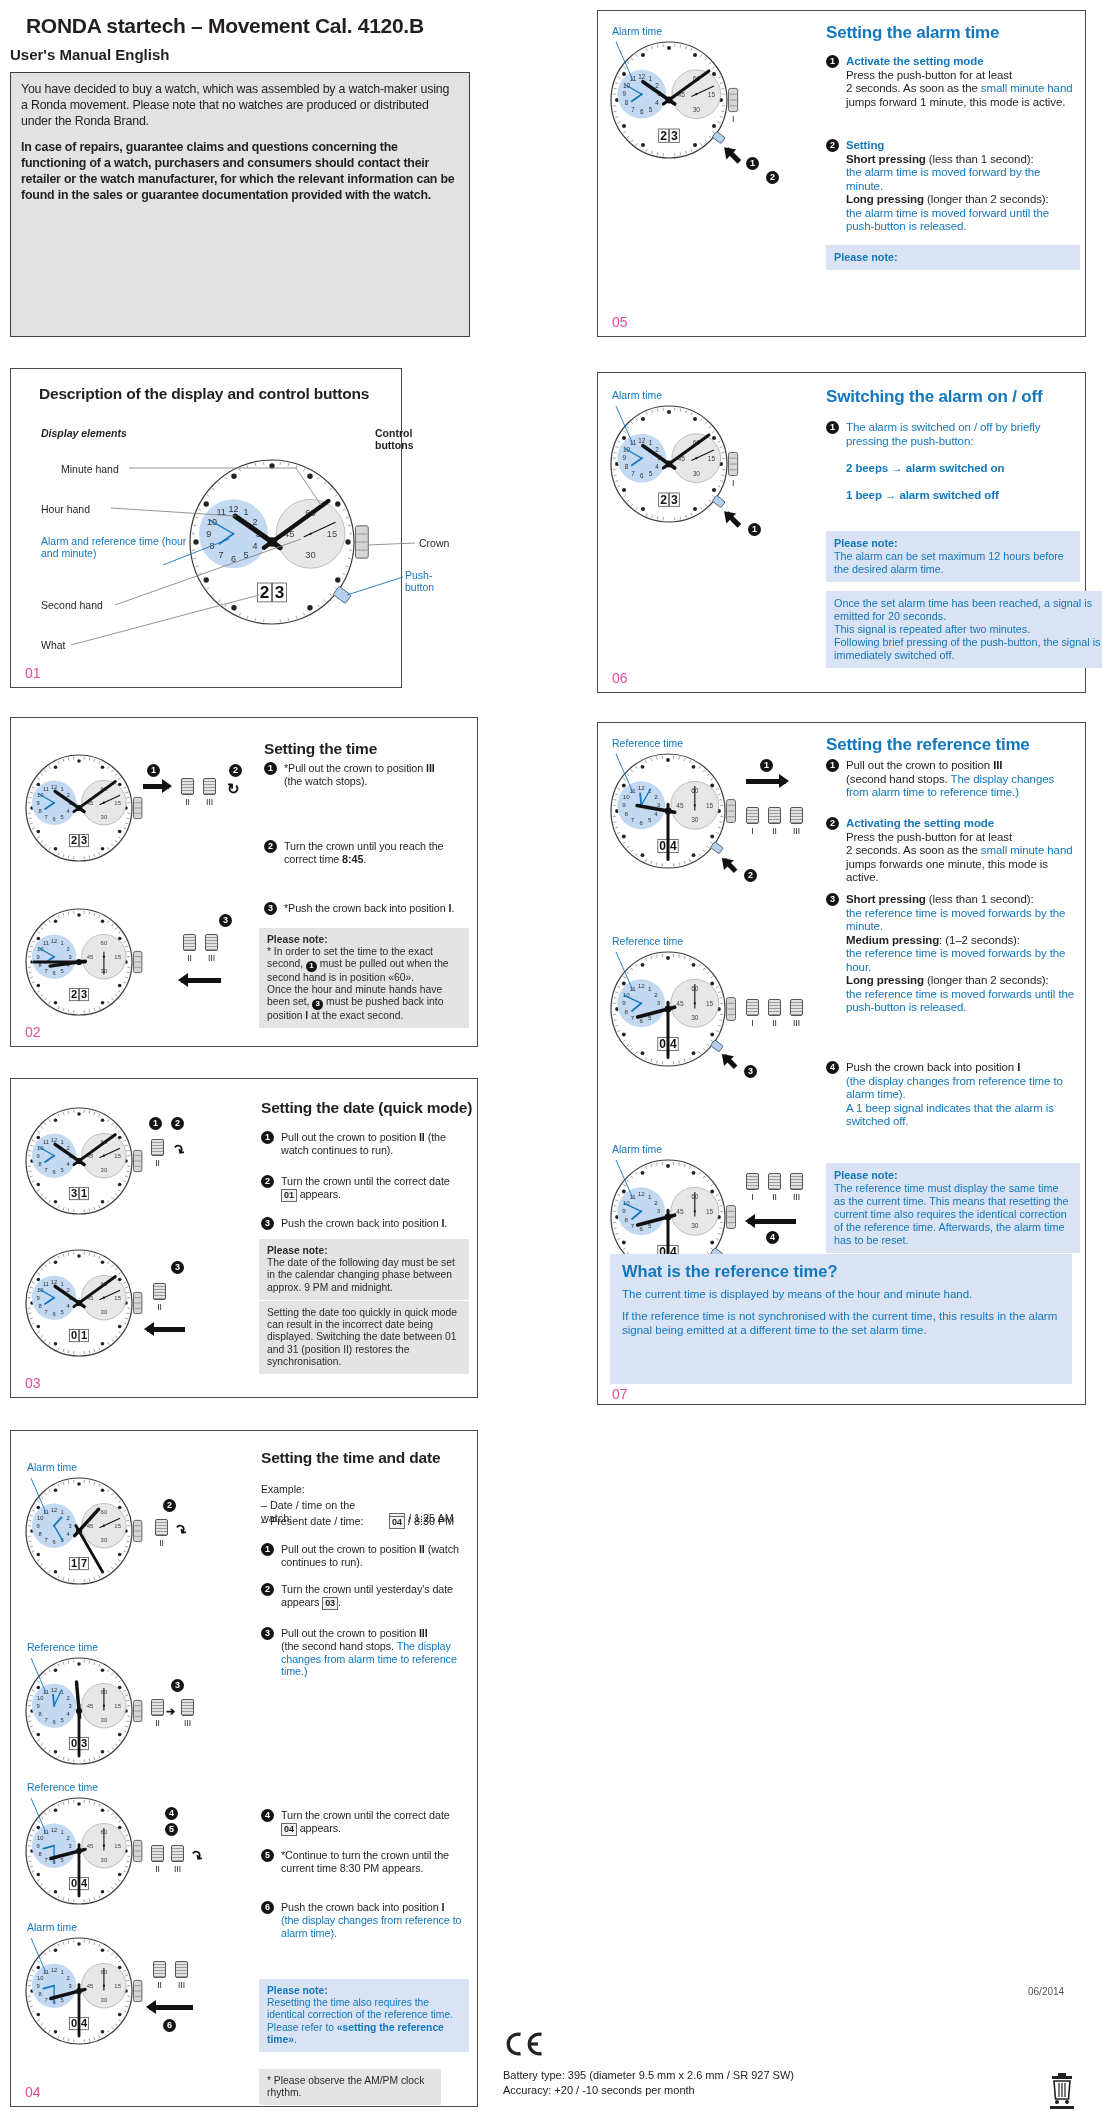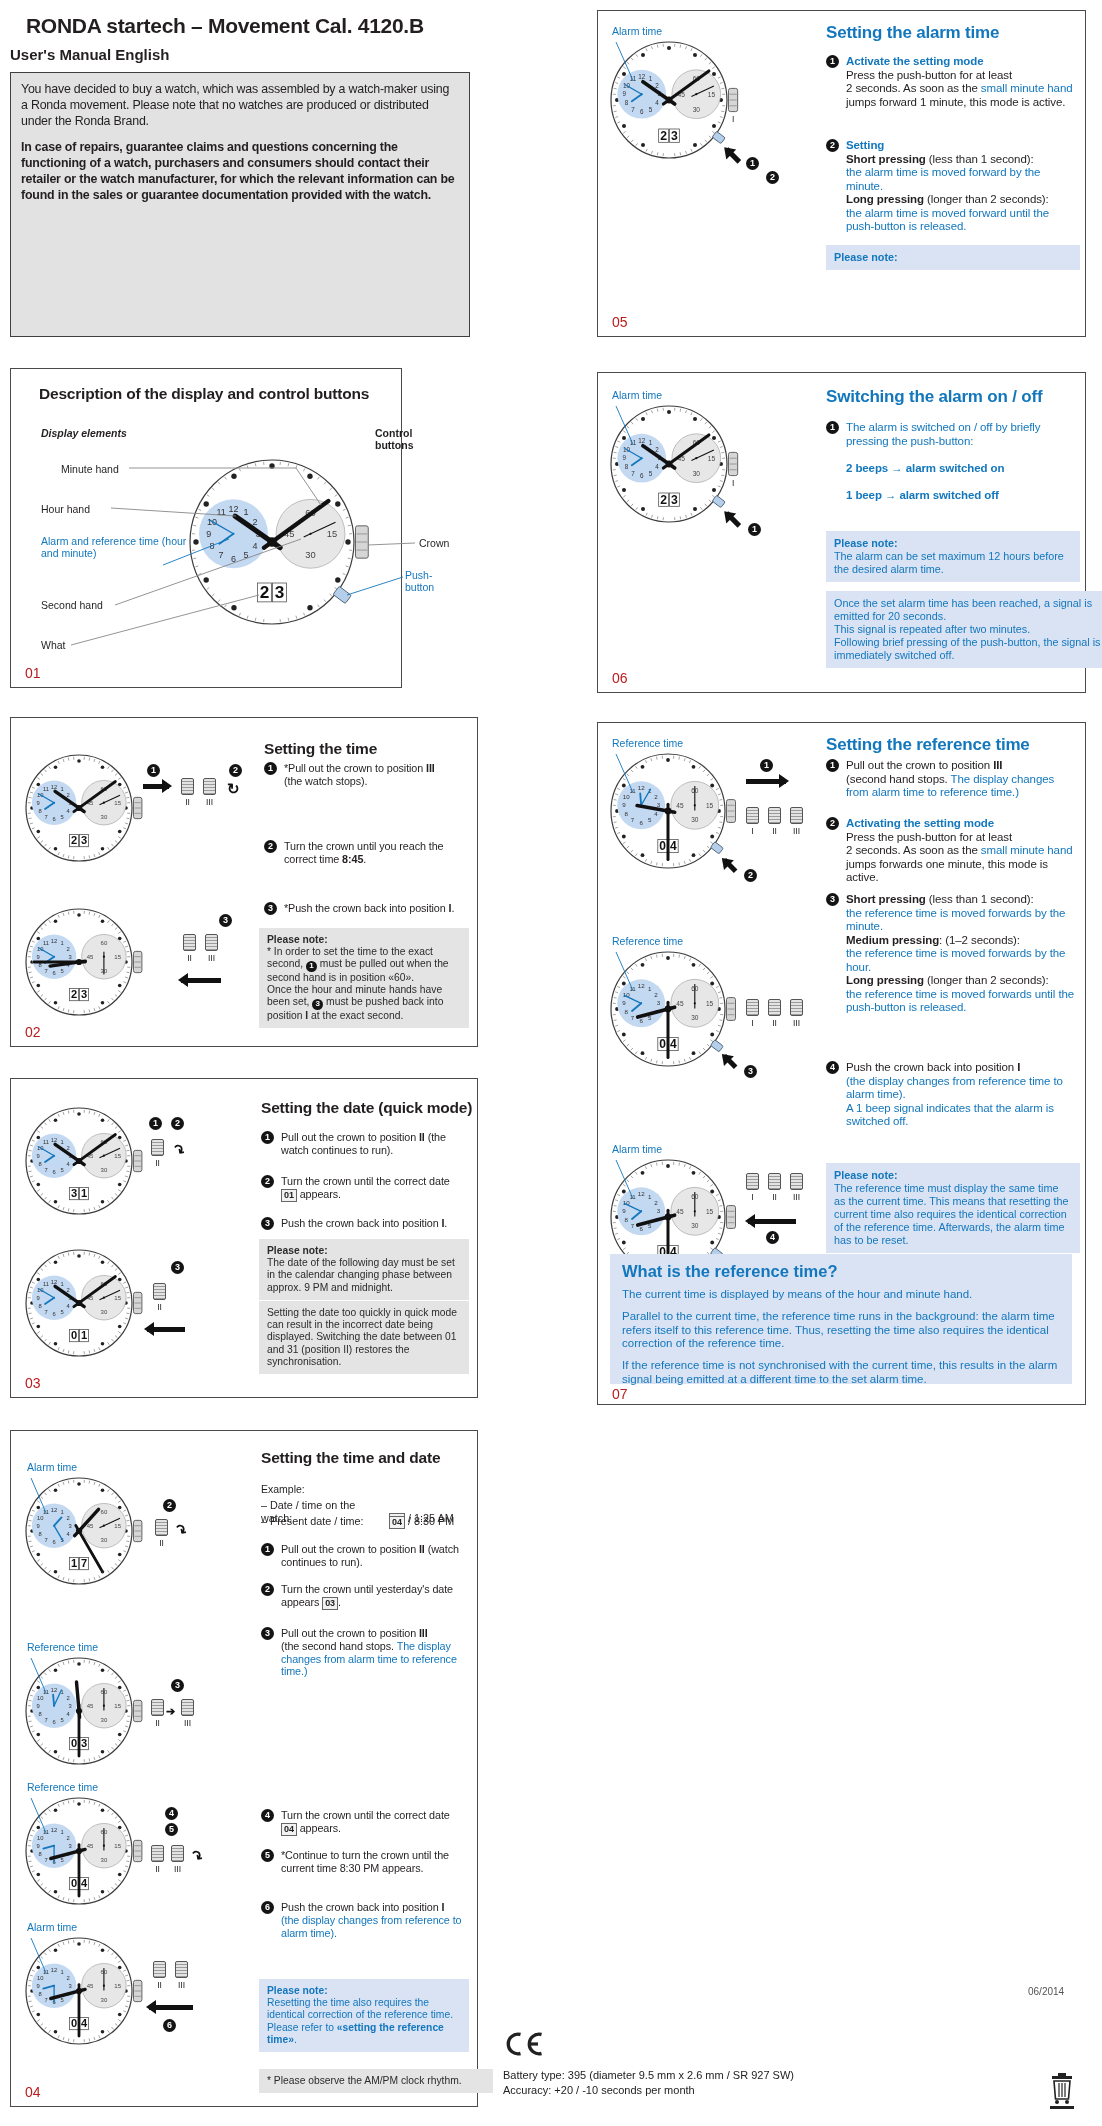--- a/index.html
+++ b/index.html
@@ -1,19 +1,19 @@
 <!DOCTYPE html>
 <html><head>
 <meta charset="utf-8">
 <style>
   html,body{margin:0;padding:0;}
   body{width:1102px;height:2126px;position:relative;background:#fff;
        font-family:"Liberation Sans",sans-serif;color:#231f20;overflow:hidden;}
   .panel{position:absolute;border:1.5px solid #4a4a4a;background:#fff;box-sizing:border-box;}
-  .pnum{position:absolute;left:14px;bottom:6px;font-size:14px;color:#b91c1c;}
+  .pnum{position:absolute;left:14px;bottom:6px;font-size:14px;color:#ec4899;}
   .phead{position:absolute;font-weight:bold;font-size:17px;color:#1377bd;letter-spacing:-0.2px;}
   .phead.dark{color:#231f20;font-size:15.5px;}
   .step{position:absolute;display:flex;gap:7px;align-items:flex-start;}
   .bdg{flex:0 0 auto;width:13px;height:13px;border-radius:50%;background:#141414;color:#fff;
        font-size:9px;font-weight:bold;display:inline-flex;align-items:center;justify-content:center;line-height:1;}
   .bdg.inl{width:11px;height:11px;font-size:8px;vertical-align:-1px;display:inline-flex;}
   .stept{font-size:11.5px;line-height:13.5px;letter-spacing:-0.1px;}
   .p-left .stept{font-size:10.8px;line-height:12.8px;}
   .seg-b{font-weight:bold;}
   .seg-u{color:#1377bd;}
@@ -1147,21 +1147,21 @@
     </div>
   <div class="step" style="left:250px;top:470px;width:202px;">
       <span class="bdg">6</span>
       <div class="stept"><span>Push the crown back into position </span><span class="seg-b">I</span><br><span class="seg-u">(the display changes from reference to alarm time).</span></div>
     </div>
 
   <div class="note blue" style="left:248px;top:548px;width:210px;">
     <div class="note-title">Please note:</div>
     <div><span>Resetting the time also requires the identical correction of the reference time.</span><br><span>Please refer to </span><span class="seg-b">«setting the reference time»</span><span>.</span></div>
   </div>
-  <div class="note gray" style="left:248px;top:638px;width:234px;">
+  <div class="note gray" style="left:248px;top:638px;width:182px;">
     <div>* Please observe the AM/PM clock rhythm.</div>
   </div>
   <span class="pnum">04</span>
 </div>
 
 <div class="panel" style="left:597px;top:10px;width:489px;height:327px;">
   <div class="phead" style="left:228px;top:12px;">Setting the alarm time</div>
 
   <div class="fig" style="left:10px;top:14px;width:210px;height:180px;">
     <span class="wlabel">Alarm time</span>
@@ -1788,21 +1788,20 @@
     </div>
 
   <div class="note blue" style="left:228px;top:440px;width:254px;">
     <div class="note-title">Please note:</div>
     <div><span>The reference time must display the same time as the current time. This means that resetting the current time also requires the identical correction of the reference time. Afterwards, the alarm time has to be reset.</span></div>
   </div>
 
   <div class="whatis" style="left:12px;top:531px;width:462px;height:130px;">
     <div class="wtitle">What is the reference time?</div>
     <p>The current time is displayed by means of the hour and minute hand.</p>
-    <p>Parallel to the current time, the reference time runs in the background: the alarm time refers itself to this reference time. Thus, resetting the time also requires the identical correction of the reference time.</p>
     <p>If the reference time is not synchronised with the current time, this results in the alarm signal being emitted at a different time to the set alarm time.</p>
   </div>
   <span class="pnum" style="bottom:2px;">07</span>
 </div>
 
 <span class="foot small" style="left:1028px;top:1984px;">06/2014</span>
 
 <svg style="position:absolute;left:503px;top:2030px;" width="42" height="28" viewBox="0 0 42 28">
   <path d="M17.5 4.5 A 9.8 9.8 0 1 0 17.5 23.5" fill="none" stroke="#222" stroke-width="3.4"></path>
   <path d="M38.5 4.5 A 9.8 9.8 0 1 0 38.5 23.5" fill="none" stroke="#222" stroke-width="3.4"></path>

